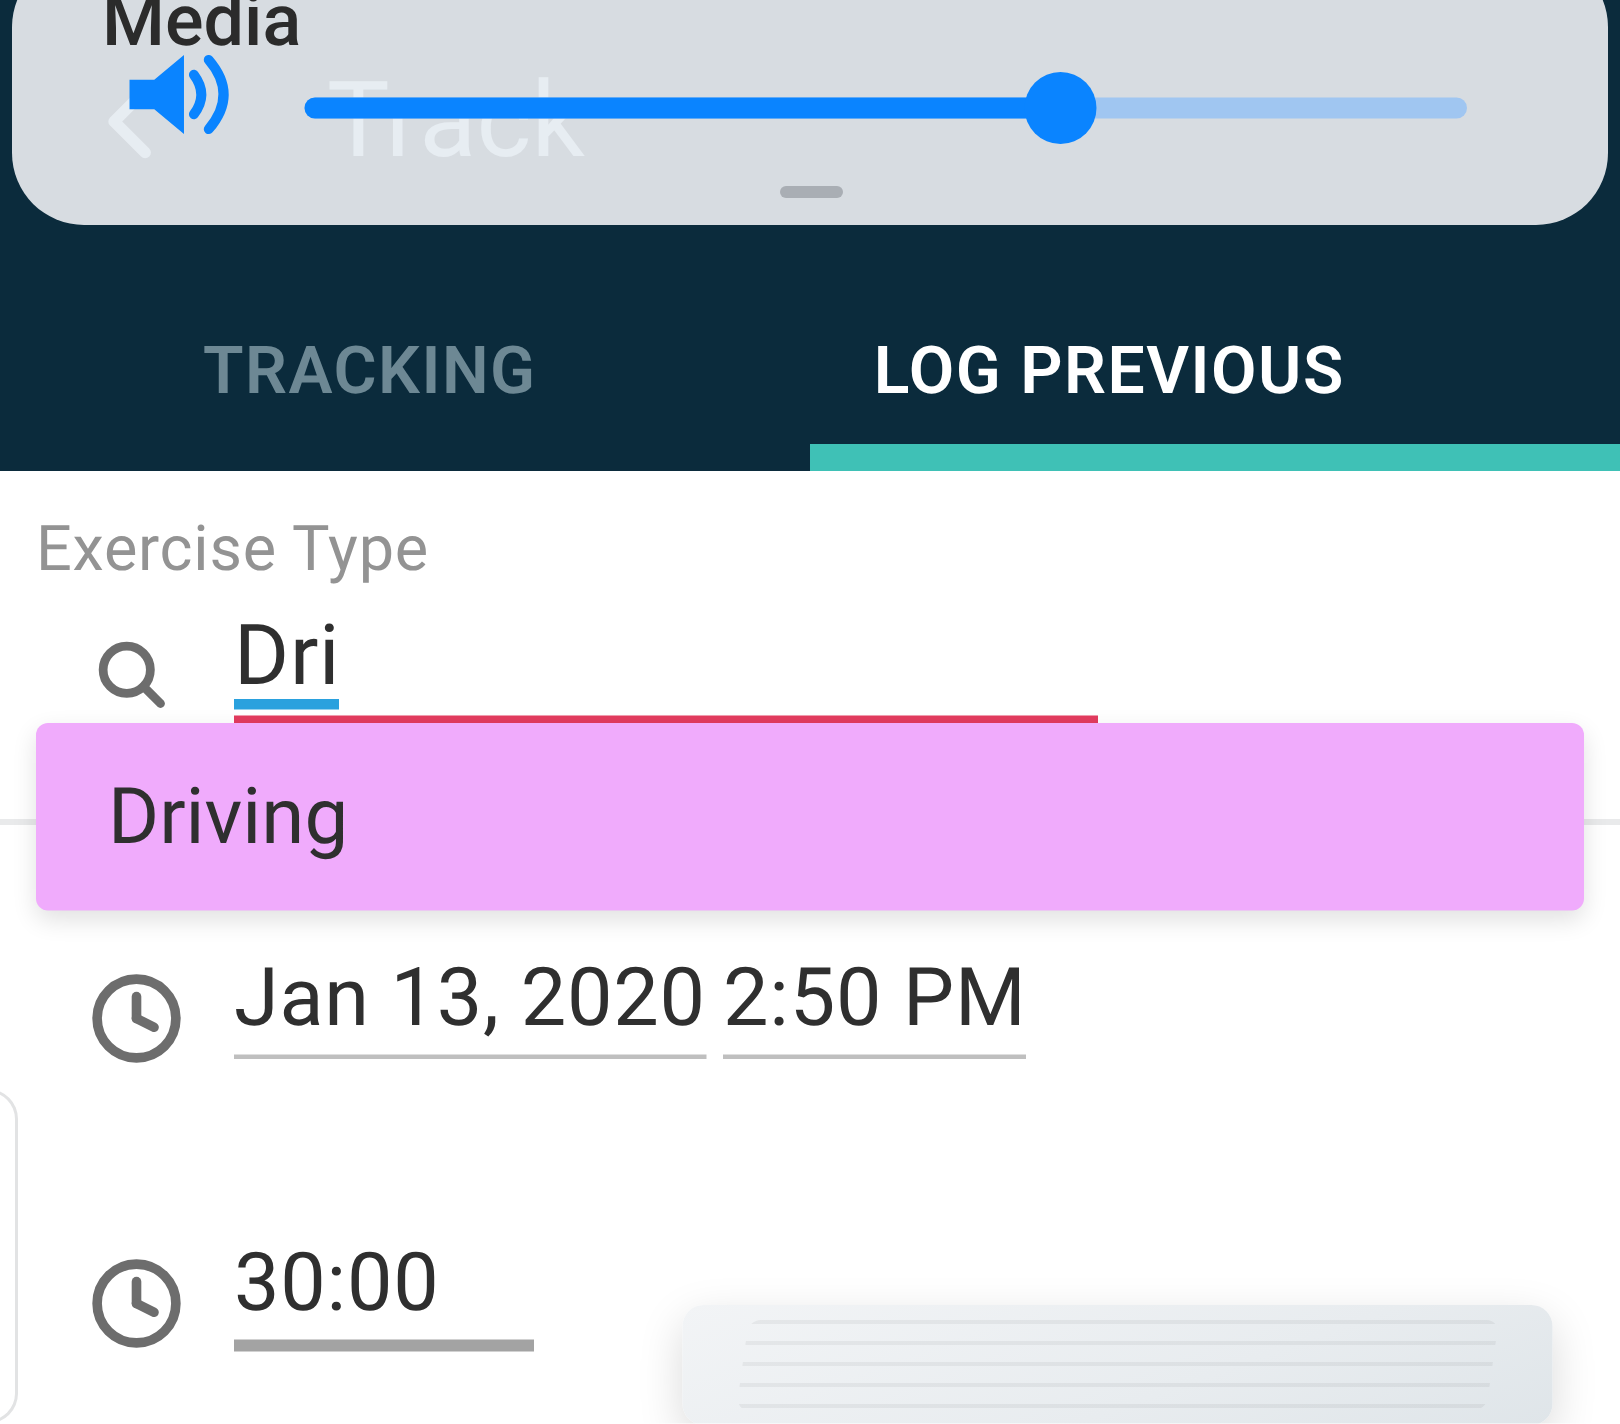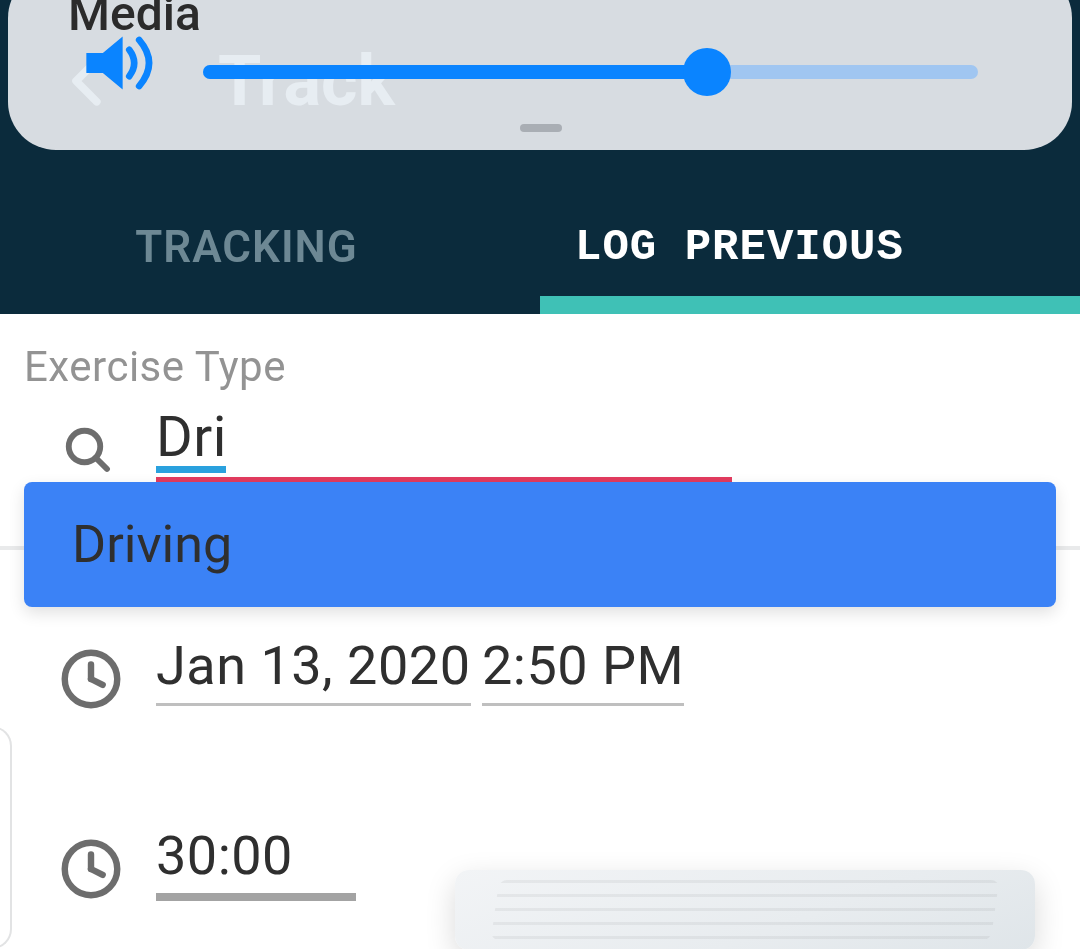--- a/index.html
+++ b/index.html
@@ -38,21 +38,21 @@
   }
   .volume-icon {
     position: absolute;
     left: 70px; top: 60px;
     z-index: 2;
   }
   .track-text {
     position: absolute;
     left: 210px; top: 70px;
     font-size: 70px;
-    font-weight: 700;
+    font-weight: 400;
     color: #e7edf2;
     z-index: 1;
   }
   .volume-track {
     position: absolute;
     left: 195px; top: 95px;
     width: 775px; height: 14px;
     background: #a0c6f1;
     border-radius: 8px;
     z-index: 3;
@@ -94,21 +94,21 @@
     flex: 1;
     display: flex;
     align-items: center;
     justify-content: center;
     font-size: 44px;
     font-weight: 600;
     letter-spacing: 1px;
     color: #6d8894;
     cursor: pointer;
   }
-  .tab.active { color: #ffffff; font-family: Liberation Mono, monospace; }
+  .tab.active { color: #ffffff; }
   .tab-indicator {
     position: absolute;
     left: 540px; top: 296px;
     width: 540px; height: 18px;
     background: #3fc1b6;
     z-index: 3;
   }
 
   
   .content {
@@ -159,21 +159,21 @@
     left: 0; top: 232px;
     width: 1080px; height: 4px;
     background: #e9eaeb;
   }
 
   
   .dropdown {
     position: absolute;
     left: 24px; top: 168px;
     width: 1032px;
-    background: #3b82f6;
+    background: #f0abfc;
     border-radius: 8px;
     box-shadow: 0 6px 16px rgba(0,0,0,0.12);
     padding: 32px 48px;
     z-index: 10;
   }
   .dropdown-item {
     font-size: 52px;
     color: #2f2f2f;
     cursor: pointer;
   }

